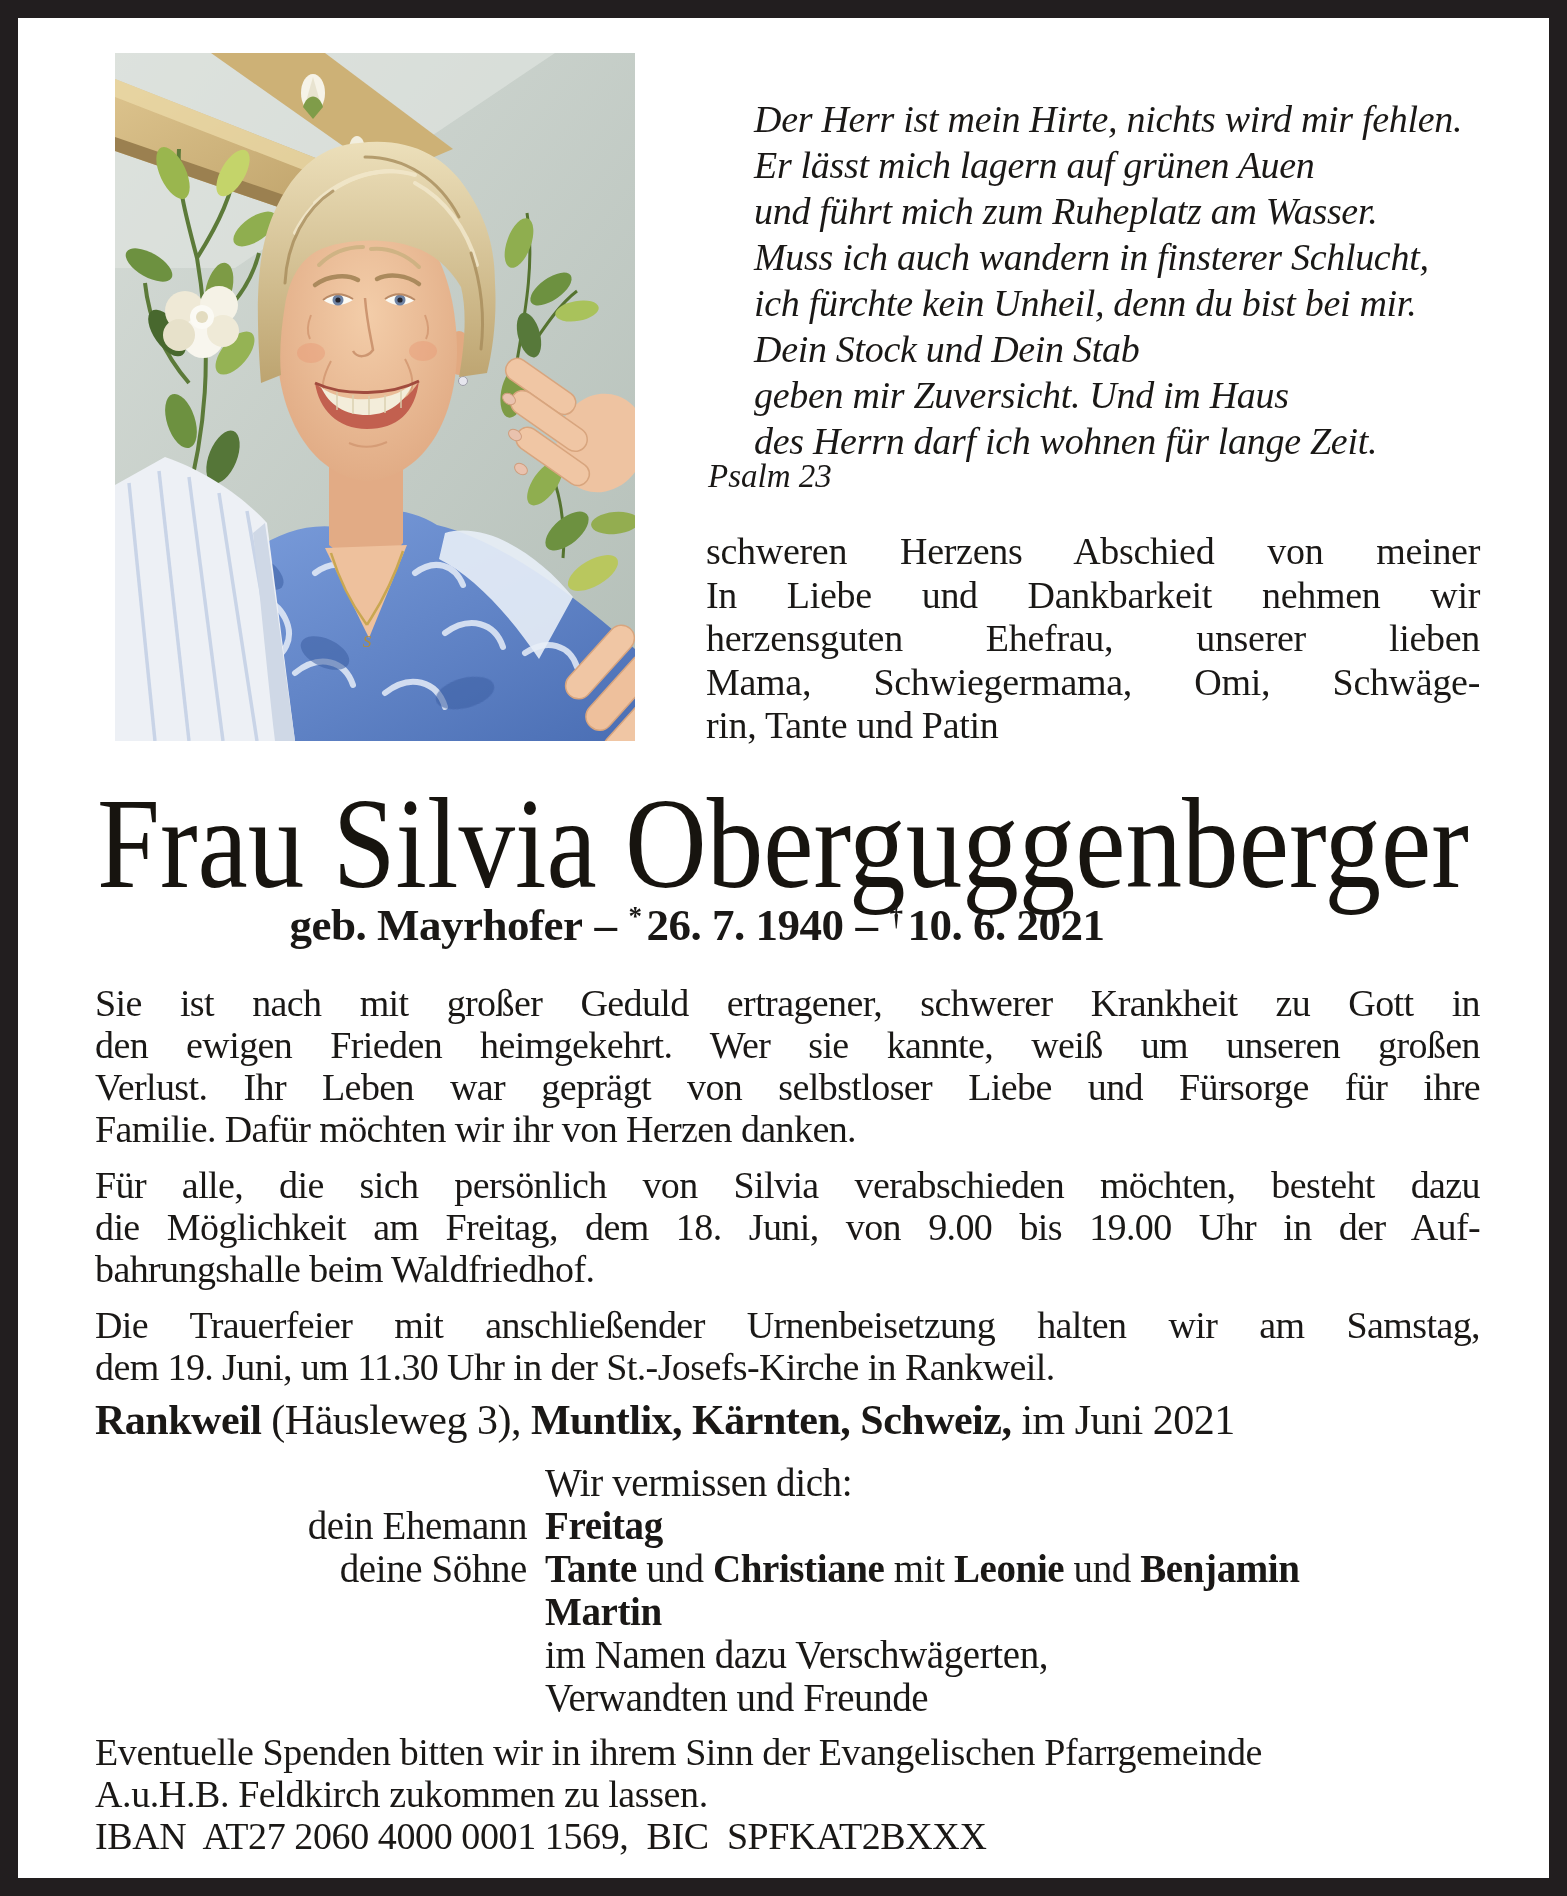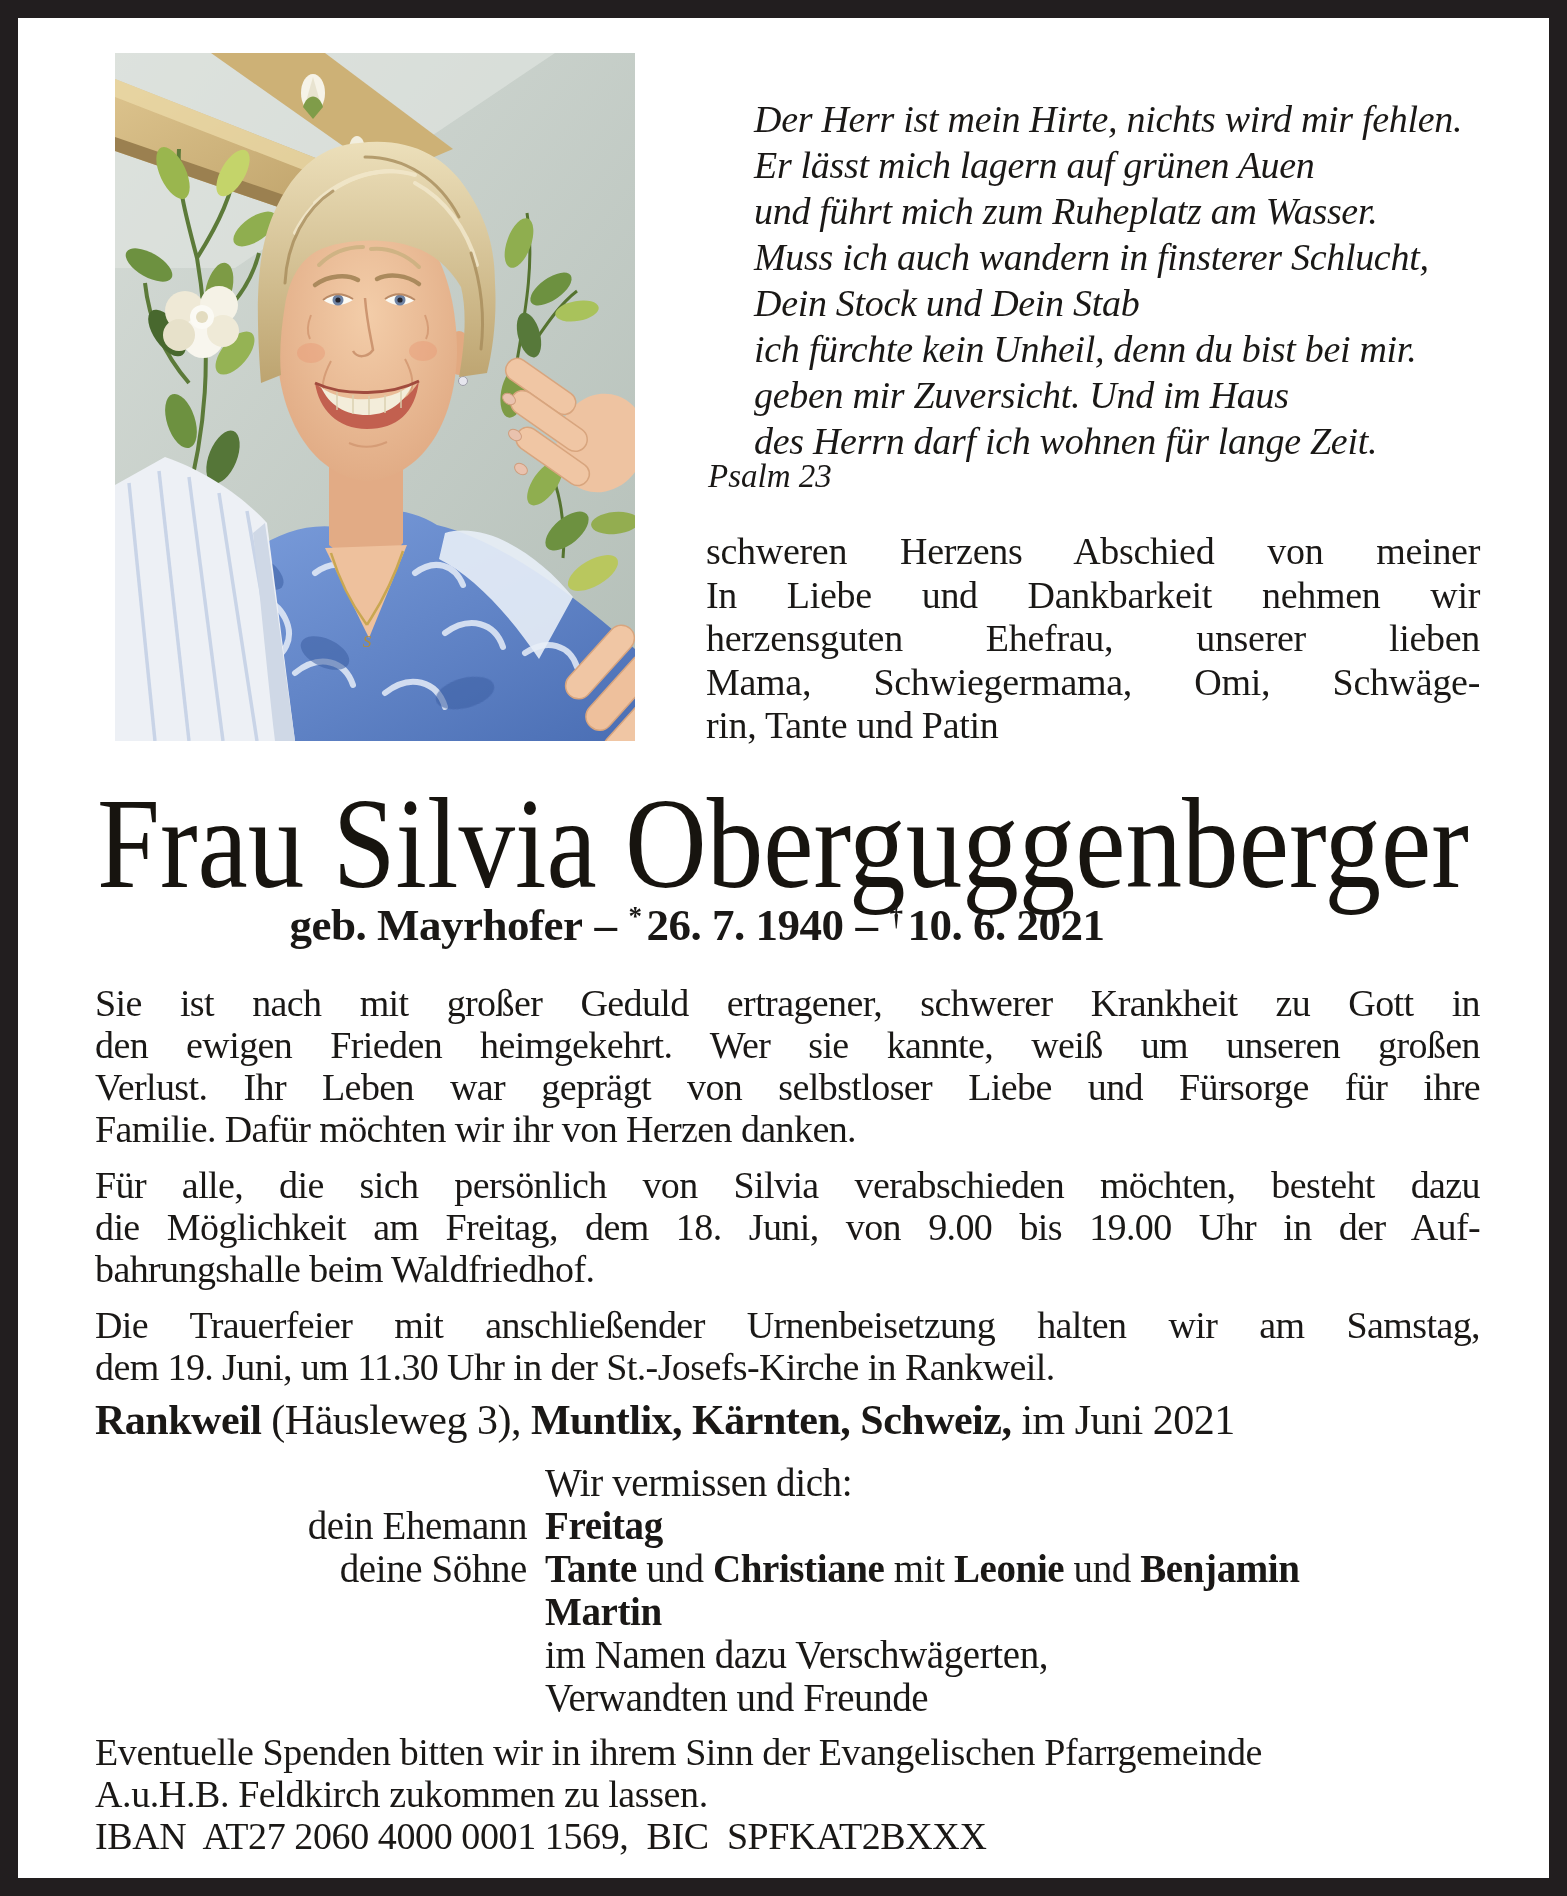--- a/index.html
+++ b/index.html
@@ -231,22 +231,22 @@
         <path d="M150 470 L180 688 L160 688 C150 600 144 530 138 480 Z" fill="#cfd8e6"></path>
       </g>
     </svg>
   </div>
 
   <div class="psalm">
       <div class="line">Der Herr ist mein Hirte, nichts wird mir fehlen.</div>
       <div class="line">Er lässt mich lagern auf grünen Auen</div>
       <div class="line">und führt mich zum Ruheplatz am Wasser.</div>
       <div class="line">Muss ich auch wandern in finsterer Schlucht,</div>
+      <div class="line">ich fürchte kein Unheil, denn du bist bei mir.</div>
       <div class="line">Dein Stock und Dein Stab</div>
-      <div class="line">ich fürchte kein Unheil, denn du bist bei mir.</div>
       <div class="line">geben mir Zuversicht. Und im Haus</div>
       <div class="line">des Herrn darf ich wohnen für lange Zeit.</div>
     </div>
   <div class="psalm-attr">Psalm 23</div>
 
   <div class="intro jpara">
       <div class="line">schweren Herzens Abschied von meiner</div>
       <div class="line">In Liebe und Dankbarkeit nehmen wir</div>
       <div class="line">herzensguten Ehefrau, unserer lieben</div>
       <div class="line">Mama, Schwiegermama, Omi, Schwäge-</div>

